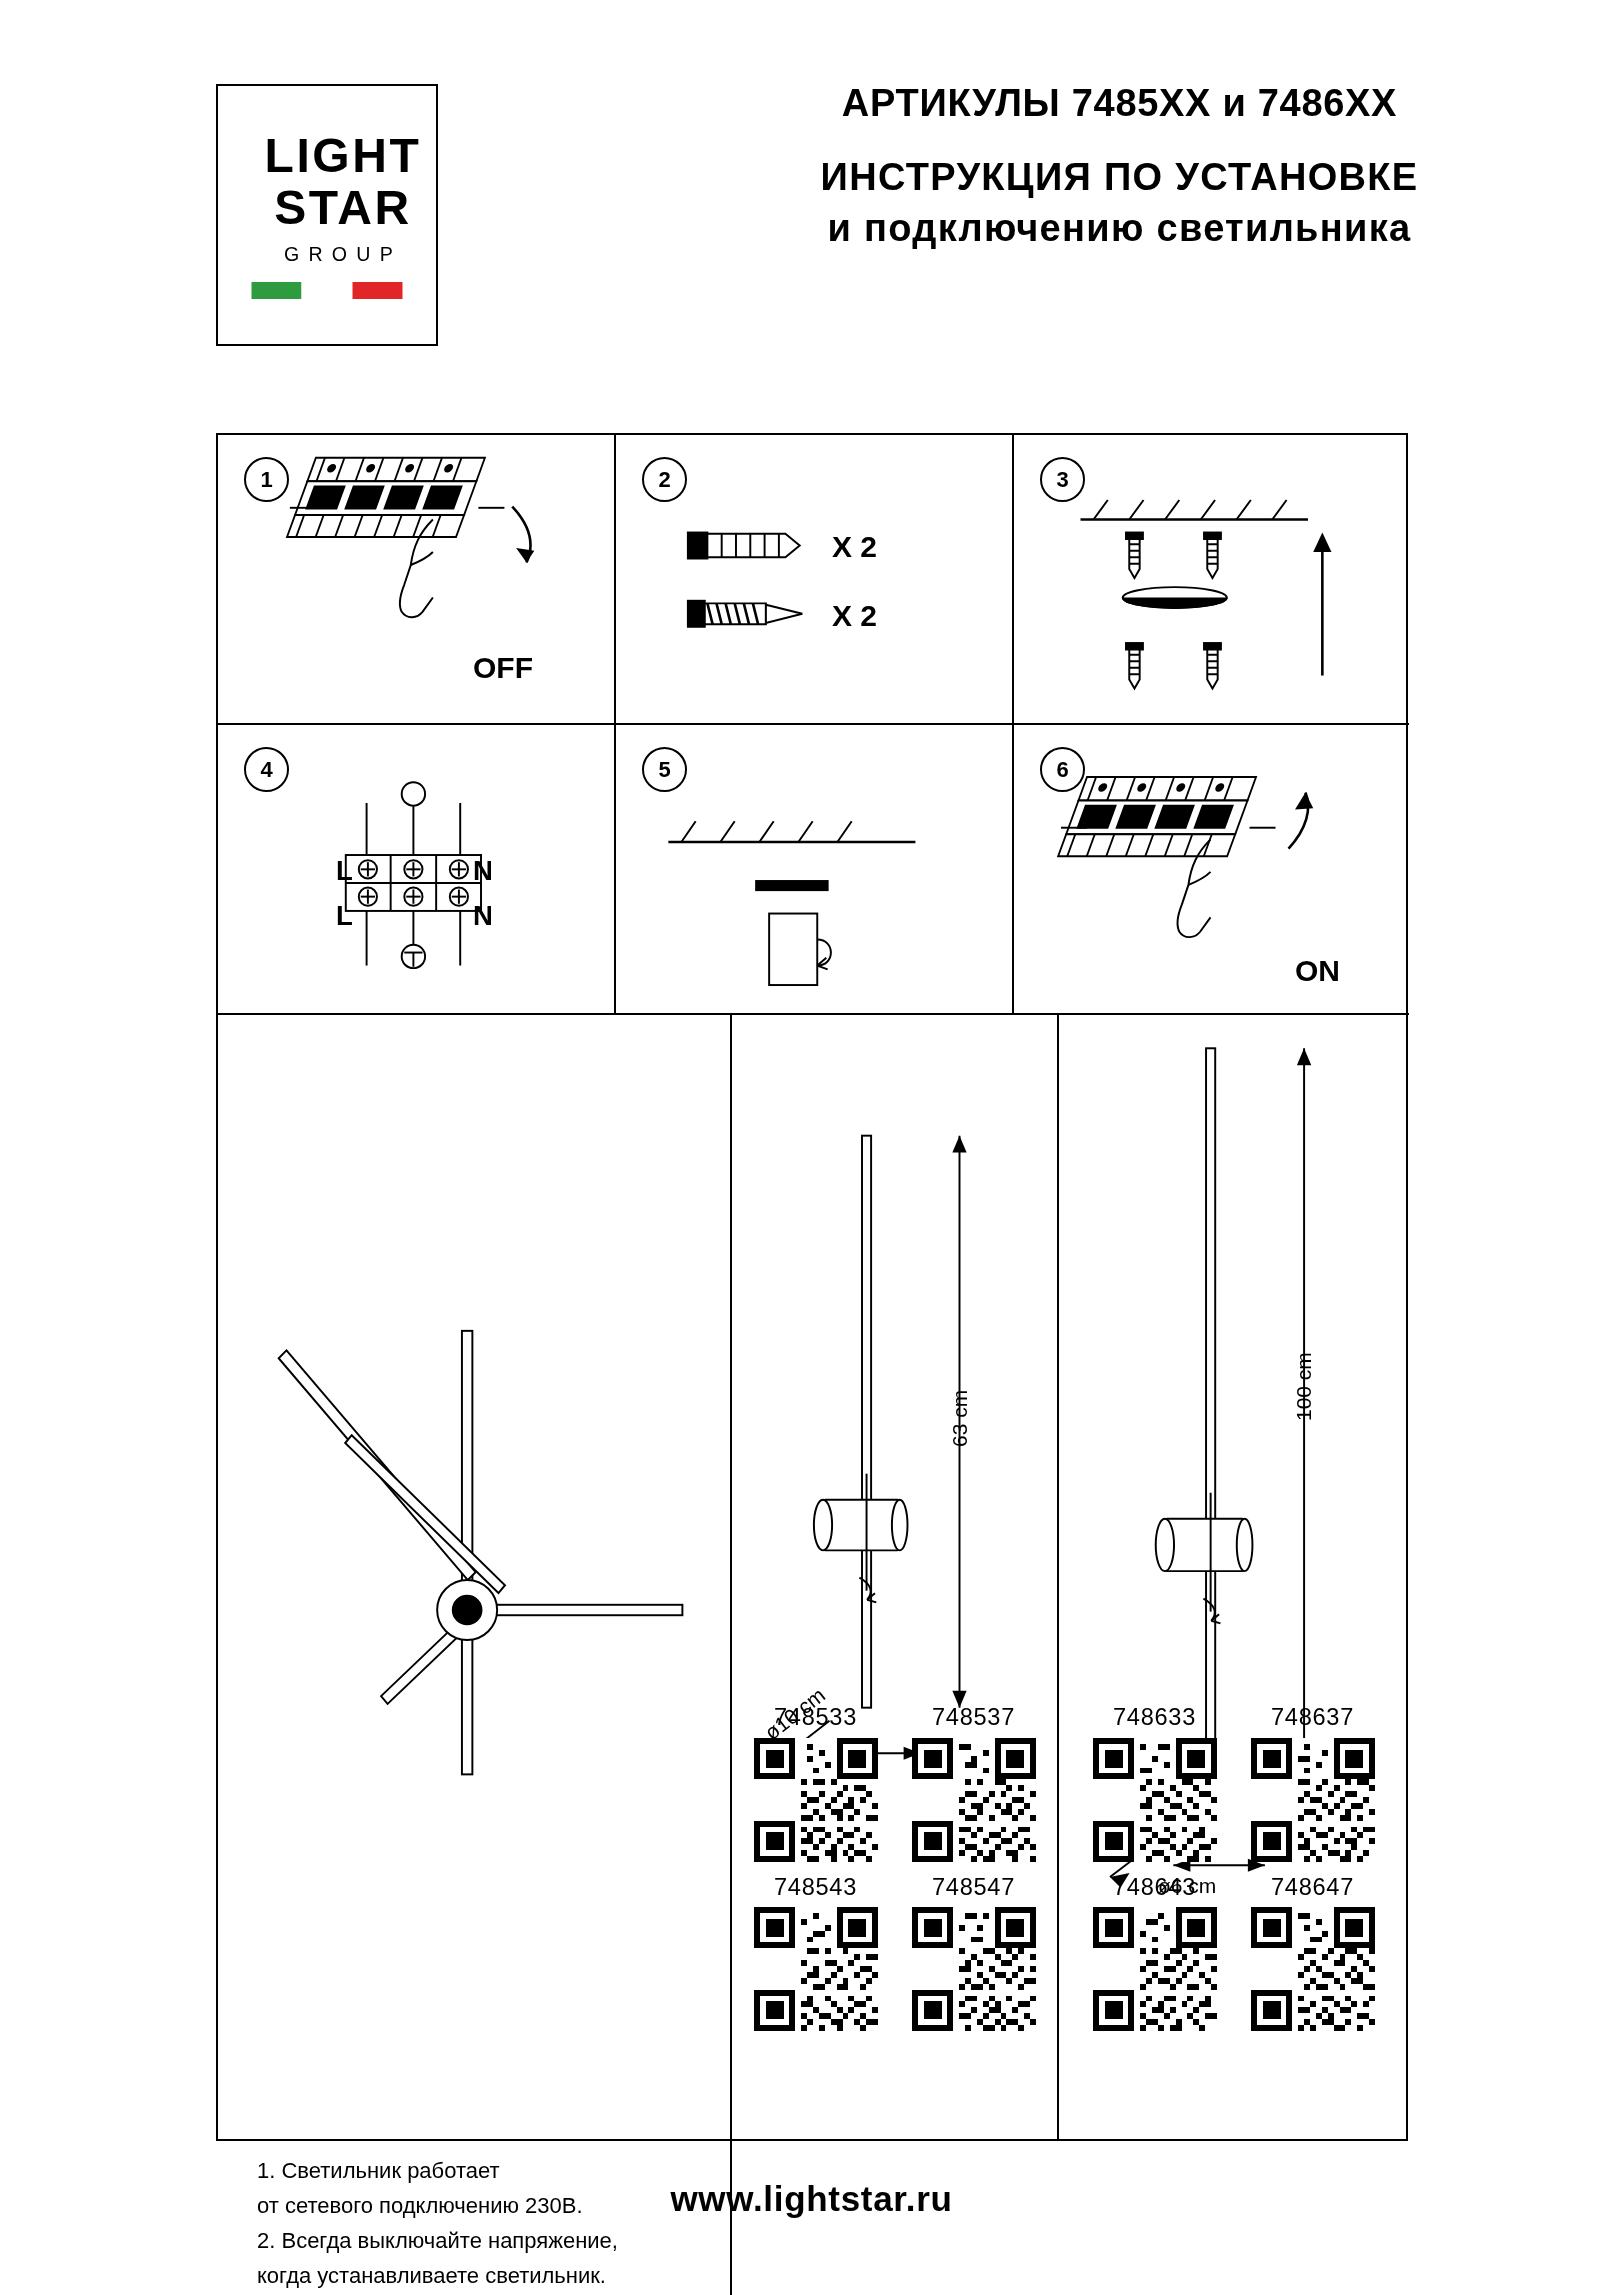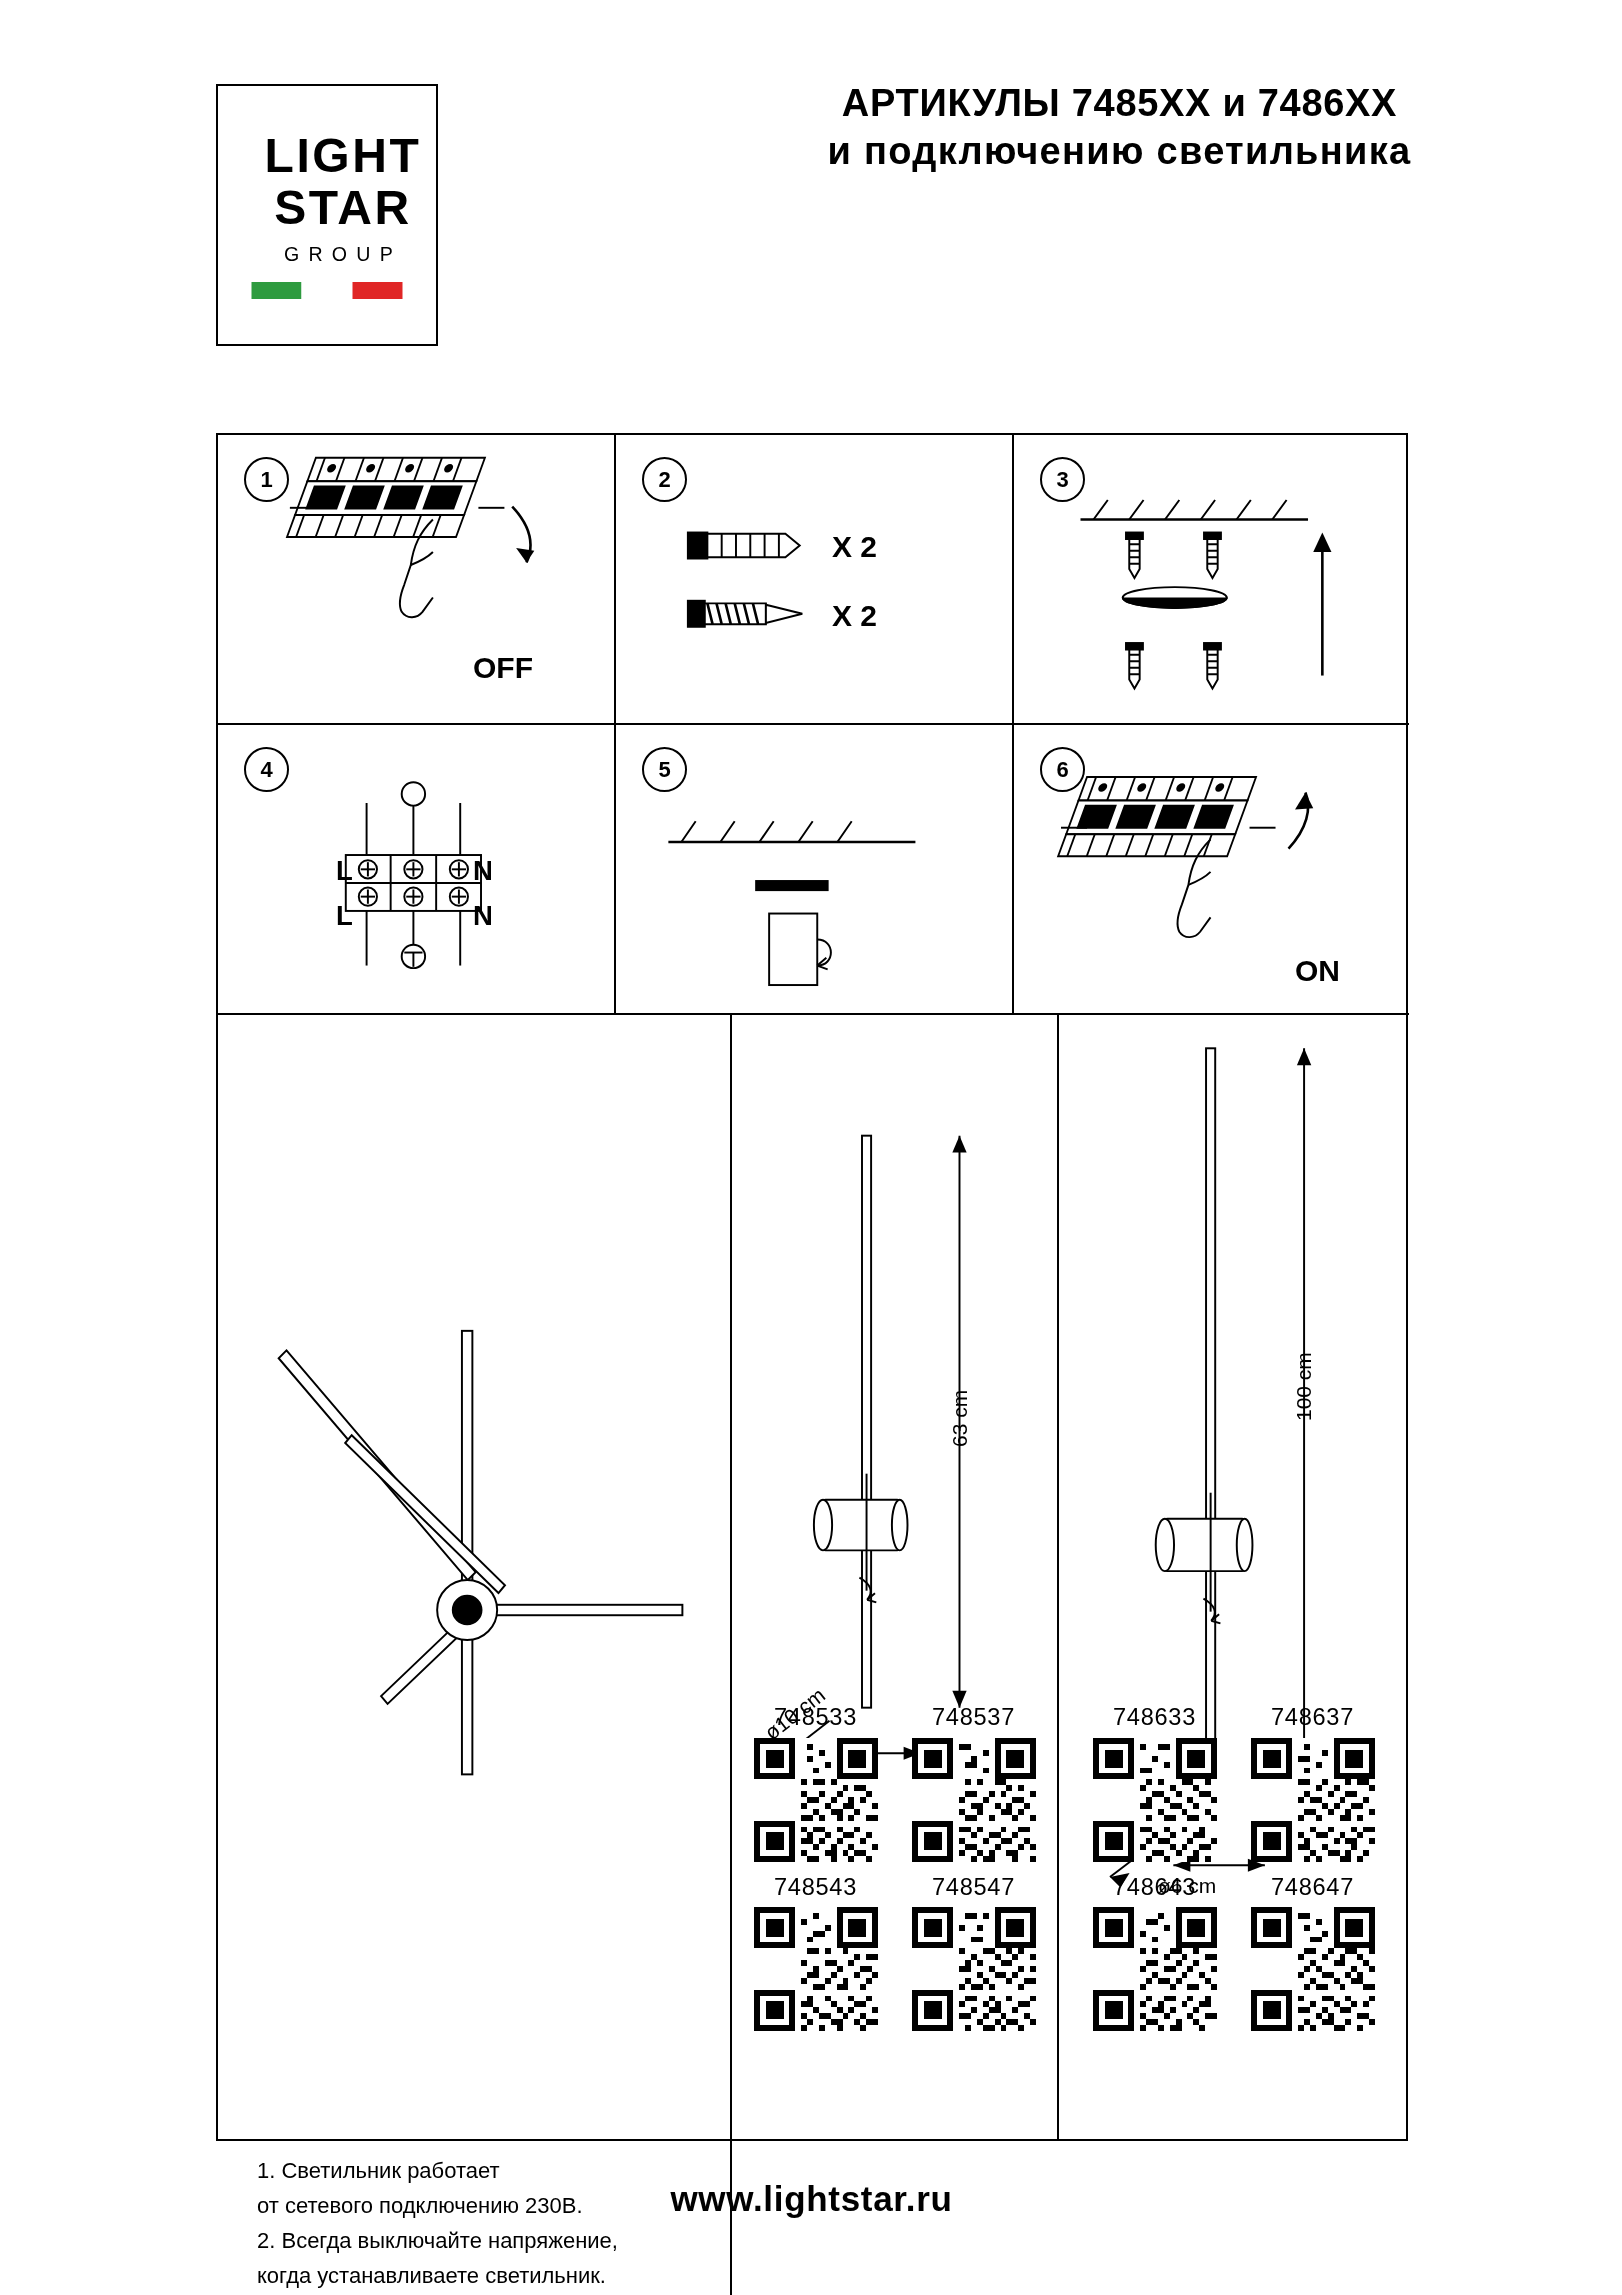--- a/index.html
+++ b/index.html
@@ -162,20 +162,21 @@
       </div>
       <div class="flag">
         <i style="background:#2e9b3f"></i>
           <i style="background:#ffffff"></i>
           <i style="background:#e02626"></i>
       </div>
     </div>
 
     <div class="title-block">
       <div class="t2">АРТИКУЛЫ 7485XX и 7486XX</div>
+      <div class="t3">ИНСТРУКЦИЯ ПО УСТАНОВКЕ</div>
       <div class="t3" style="margin-top:0">и подключению светильника</div>
     </div>
   </div>
 
   <div class="grid">
 
     <div class="cell" style="left:0; top:0; width:398px; height:290px;">
       <div class="badge">1</div>
       <svg class="svgwrap" viewBox="0 0 608 443">
         <g stroke="#000" stroke-width="3" fill="none">

